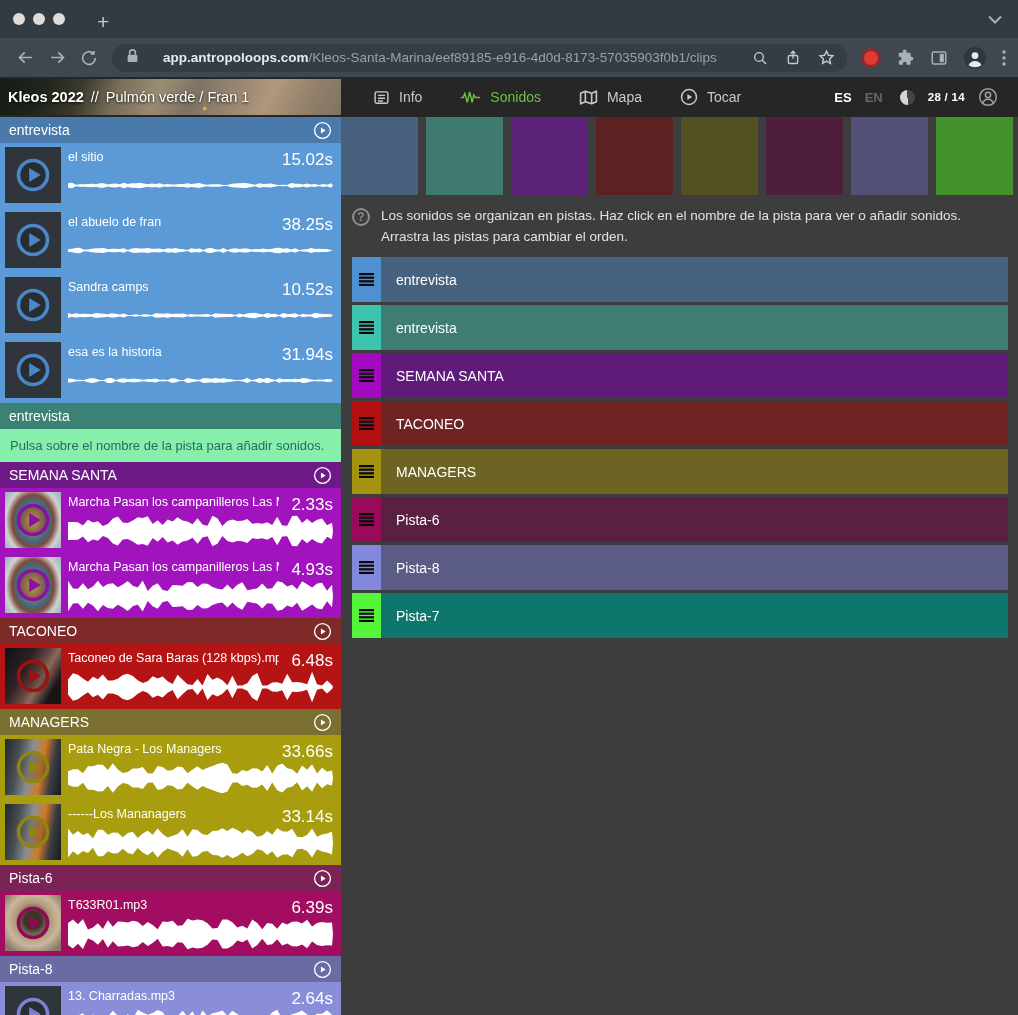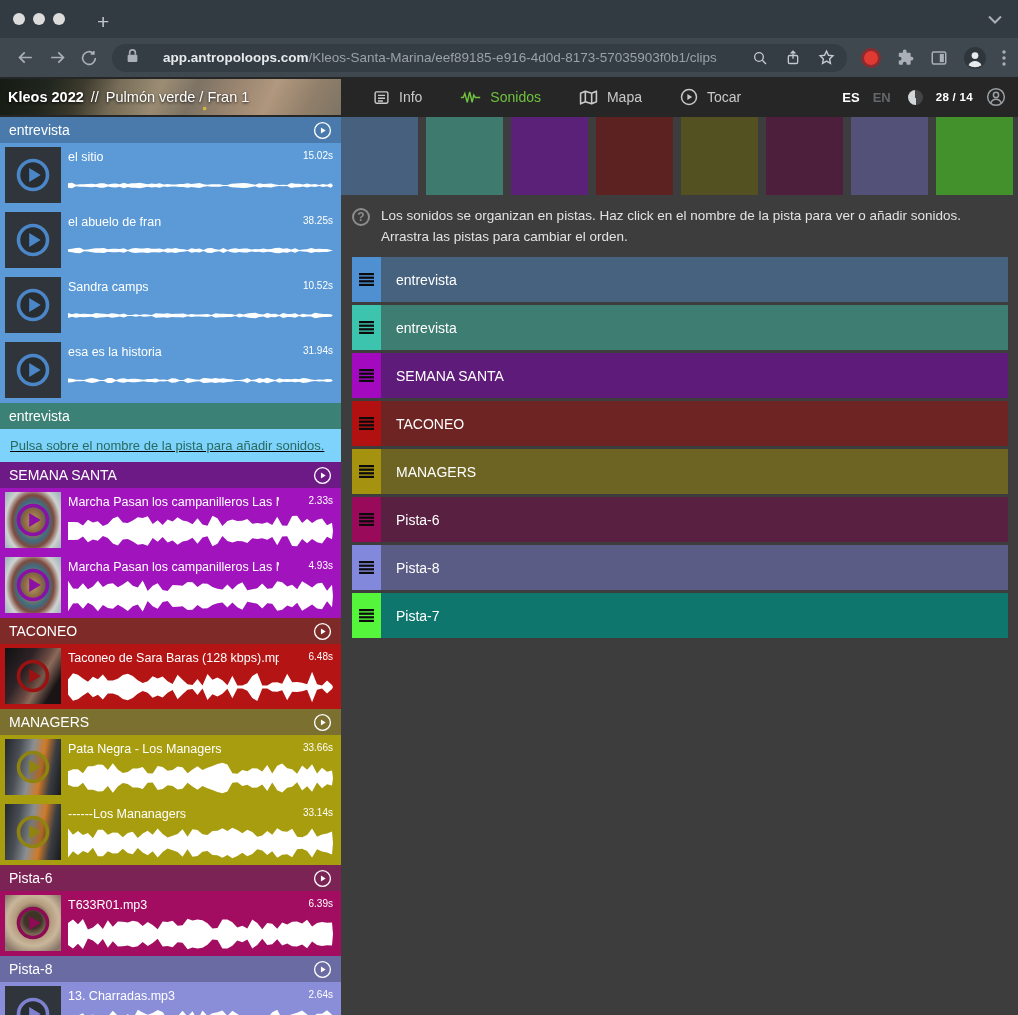--- a/index.html
+++ b/index.html
@@ -41,21 +41,21 @@
   .hero::after{content:"";position:absolute;inset:0;
     background:linear-gradient(90deg,rgba(10,12,10,.55),rgba(10,12,10,.15) 45%,rgba(10,12,10,0));}
   .breadcrumb{position:absolute;left:8px;top:50%;transform:translateY(-50%);z-index:2;
     color:#fff;font-size:14.5px;font-weight:700;white-space:nowrap;
     text-shadow:0 1px 3px rgba(0,0,0,.9);}
   .crumb-sep{font-weight:400;margin:0 7px;}
   .crumb-track{font-weight:400;}
   .appnav{display:flex;align-items:center;gap:38px;margin-left:32px;}
   .nav-item{display:flex;align-items:center;gap:9px;color:#c9c9c9;font-size:14px;}
   .nav-item.active{color:#6fc13e;}
-  .header-right{margin-left:auto;display:flex;align-items:center;gap:13px;padding-right:12px;}
+  .header-right{margin-left:auto;display:flex;align-items:center;gap:13px;padding-right:20px;}
   .lang{font-size:13px;font-weight:700;}
   .lang-es{color:#fff;} .lang-en{color:#63666a;}
   .pie{width:15px;height:15px;border-radius:50%;margin-left:4px;
     background:conic-gradient(#454545 0 50%,#d2d6d9 50% 100%);}
   .counter{color:#fff;font-size:11.5px;font-weight:700;letter-spacing:.3px;}
 
   
   .content{display:flex;height:898px;}
   .sidebar{width:341px;flex:none;overflow:hidden;}
   .section-header{height:26px;display:flex;align-items:center;padding:0 9px;color:#fff;font-size:14px;}
@@ -63,21 +63,21 @@
   .clip{height:65px;position:relative;}
   .thumb{position:absolute;left:5px;top:4px;width:56px;height:56px;display:flex;
     align-items:center;justify-content:center;overflow:hidden;}
   .art-dark{background:#2f353a;}
   .art-guadalupe{background:radial-gradient(ellipse 62% 78% at 50% 52%,#d8b97a 0%,#a67a4e 26%,#3e6d82 46%,#7e4a3e 60%,#cfd3cf 78%,#9fb3bd 100%);}
   .art-shoes{background:linear-gradient(120deg,#101012 0%,#2e2326 35%,#6b4a42 54%,#8c6a5a 62%,#1a1416 82%);}
   .art-band{background:linear-gradient(100deg,#23262b 0%,#4a4f55 25%,#8a8f94 45%,#d07a28 63%,#3a3d42 80%,#17191c 100%);}
   .art-arch{background:radial-gradient(circle at 50% 45%,#4a3c30 0 20%,#b39a7d 42%,#c9b79b 62%,#8a776a 88%);}
   .clip-name{position:absolute;left:68px;top:7px;right:62px;color:#fff;font-size:12.5px;
     white-space:nowrap;overflow:hidden;}
-  .clip-dur{position:absolute;right:8px;top:7px;color:#fff;font-size:10px;}
+  .clip-dur{position:absolute;right:8px;top:7px;color:#fff;font-size:17px;}
   .clip-wave{position:absolute;left:68px;right:8px;}
   .clip-wave svg{width:100%;height:100%;display:block;}
   .hint{padding:9px 10px;font-size:13px;color:#2a6a5f;}
 
   .main{flex:1;min-width:0;}
   .swatches{display:flex;gap:8px;height:78px;}
   .swatch{width:77px;height:78px;flex:none;}
   .help{display:flex;gap:11px;margin:10px 0 0 11px;max-width:652px;align-items:flex-start;}
   .help-icon{width:18px;height:18px;border-radius:50%;border:2px solid #8d8d8d;color:#8d8d8d;
     font-size:12px;font-weight:700;display:flex;align-items:center;justify-content:center;
@@ -318,21 +318,21 @@
                   <path d="M0 15 L0 10.5 L4 10.8 L8 13.1 L12 13.4 L16 14.1 L20 10.9 L24 9.3 L28 10.7 L32 14.1 L36 14.1 L40 9.2 L44 9.2 L48 14.1 L52 11.1 L56 9.6 L60 12.1 L64 10.8 L68 11.1 L72 12.2 L76 13.2 L80 11.7 L84 11.4 L88 10.2 L92 13.1 L96 12.6 L100 14.1 L104 9.6 L108 10.5 L112 14.1 L116 14.1 L120 9.1 L124 10.8 L128 12.8 L132 13.3 L136 9.0 L140 9.9 L144 11.2 L148 9.3 L152 10.8 L156 9.8 L160 11.7 L164 12.4 L168 14.1 L172 14.1 L176 12.5 L180 9.2 L184 14.1 L188 12.7 L192 9.3 L196 11.5 L200 8.8 L204 11.3 L208 14.1 L212 9.7 L216 12.3 L220 11.8 L224 12.1 L228 10.9 L232 12.0 L236 9.1 L240 10.5 L244 12.7 L248 14.1 L252 12.9 L256 13.3 L260 11.8 L264 12.1 L266 15 L264 17.9 L260 18.2 L256 16.7 L252 17.1 L248 15.9 L244 17.3 L240 19.5 L236 20.9 L232 18.0 L228 19.1 L224 17.9 L220 18.2 L216 17.7 L212 20.3 L208 15.9 L204 18.7 L200 21.2 L196 18.5 L192 20.7 L188 17.3 L184 15.9 L180 20.8 L176 17.5 L172 15.9 L168 15.9 L164 17.6 L160 18.3 L156 20.2 L152 19.2 L148 20.7 L144 18.8 L140 20.1 L136 21.0 L132 16.7 L128 17.2 L124 19.2 L120 20.9 L116 15.9 L112 15.9 L108 19.5 L104 20.4 L100 15.9 L96 17.4 L92 16.9 L88 19.8 L84 18.6 L80 18.3 L76 16.8 L72 17.8 L68 18.9 L64 19.2 L60 17.9 L56 20.4 L52 18.9 L48 15.9 L44 20.8 L40 20.8 L36 15.9 L32 15.9 L28 19.3 L24 20.7 L20 19.1 L16 15.9 L12 16.6 L8 16.9 L4 19.2 L0 19.5 Z" fill="#fff"></path>
                 </svg>
               </div>
             </div>
           </div>
         </section>
         <section>
           <div class="section-header" style="background: rgb(59, 129, 118);">
             <span class="sh-label">entrevista</span>
           </div>
-          <div style="background: #7dd3fc; text-decoration: underline;">
+          <div style="background: #86efac;">
             <div class="hint">Pulsa sobre el nombre de la pista para añadir sonidos.</div>
           </div>
         </section>
         <section>
           <div class="section-header" style="background: rgb(109, 26, 135);">
             <span class="sh-label">SEMANA SANTA</span>
             <span class="icon-btn">
               <svg width="19" height="19" viewBox="0 0 24 24" fill="none" stroke="#fff" stroke-width="1.7">
                 <circle cx="12" cy="12" r="10"></circle>
                 <path d="M10 8.2l6 3.8-6 3.8z" fill="#fff" stroke="none"></path>

